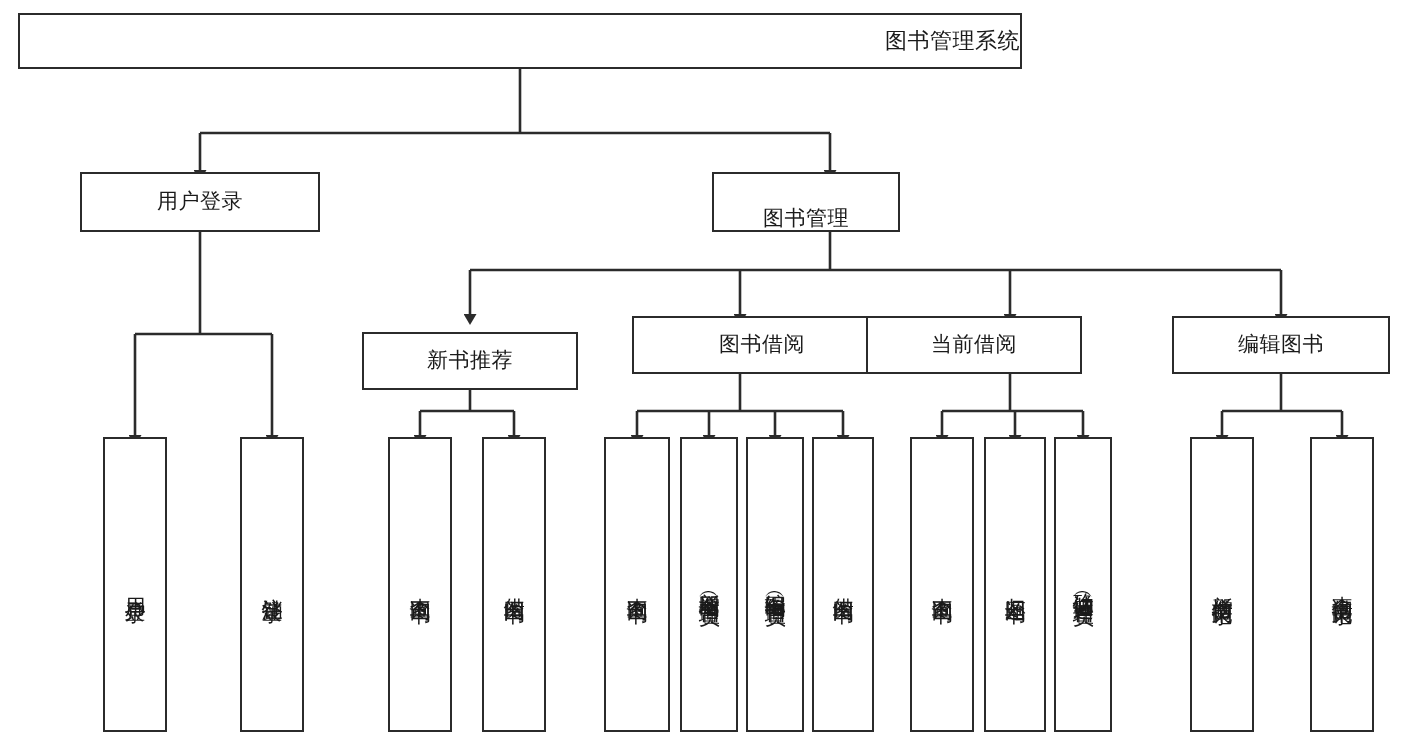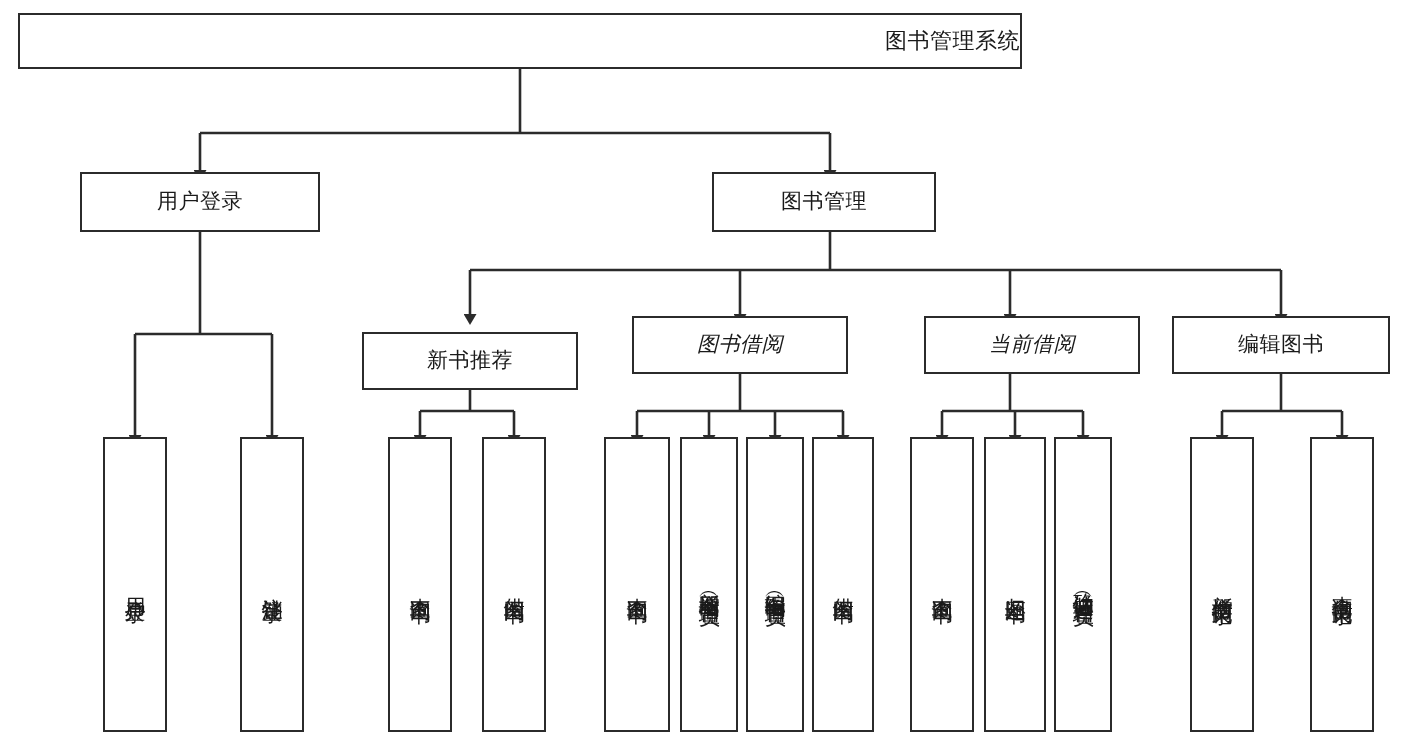--- a/index.html
+++ b/index.html
@@ -111,30 +111,30 @@
       </g>
   </svg>
 
   <div id="node-layer">
       <div class="node root" style="left: 18px; top: 13px; width: 1004px; height: 56px; justify-content: flex-end;">
         <span class="label">图书管理系统</span>
       </div>
       <div class="node" style="left: 80px; top: 172px; width: 240px; height: 60px;">
         <span class="label">用户登录</span>
       </div>
-      <div class="node" style="left: 712px; top: 172px; width: 224px; height: 60px;">
+      <div class="node" style="left: 712px; top: 172px; width: 188px; height: 60px; align-items: flex-end;">
         <span class="label">图书管理</span>
       </div>
       <div class="node" style="left: 362px; top: 332px; width: 216px; height: 58px;">
         <span class="label">新书推荐</span>
       </div>
-      <div class="node" style="left: 632px; top: 316px; width: 216px; height: 58px; font-style: italic;">
+      <div class="node" style="left: 632px; top: 316px; width: 260px; height: 58px;">
         <span class="label">图书借阅</span>
       </div>
-      <div class="node" style="left: 924px; top: 316px; width: 216px; height: 58px; font-style: italic;">
+      <div class="node" style="left: 866px; top: 316px; width: 216px; height: 58px;">
         <span class="label">当前借阅</span>
       </div>
       <div class="node" style="left: 1172px; top: 316px; width: 218px; height: 58px;">
         <span class="label">编辑图书</span>
       </div>
       <div class="node vertical" style="left: 103px; top: 437px; width: 64px; height: 295px;">
         <span class="label">用户登录</span>
       </div>
       <div class="node vertical" style="left: 240px; top: 437px; width: 64px; height: 295px;">
         <span class="label">注销登录</span>

